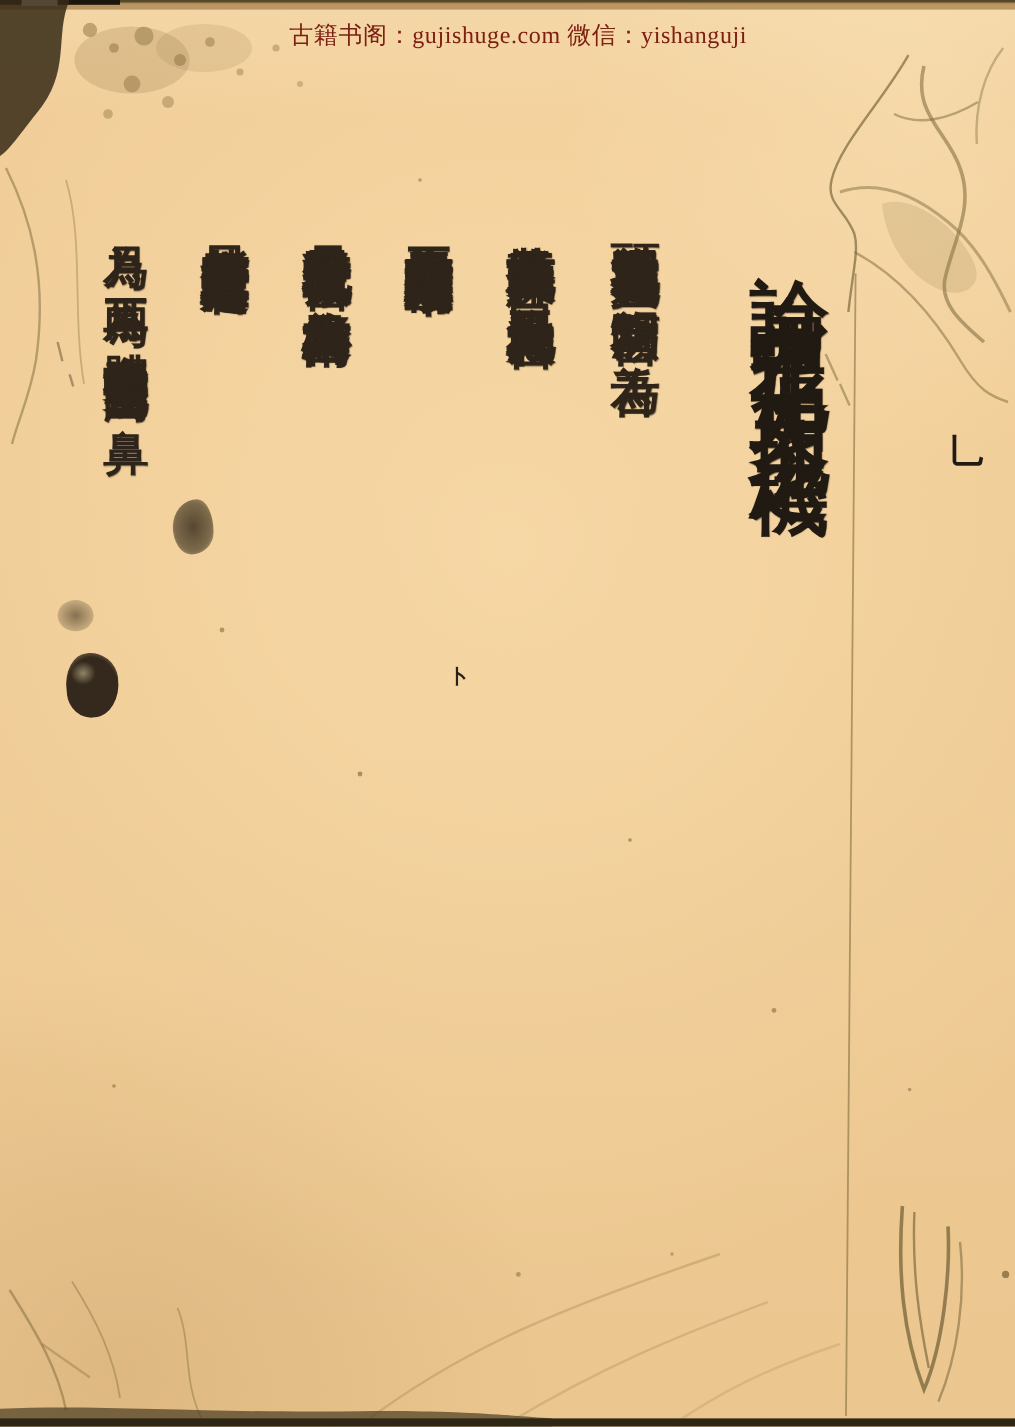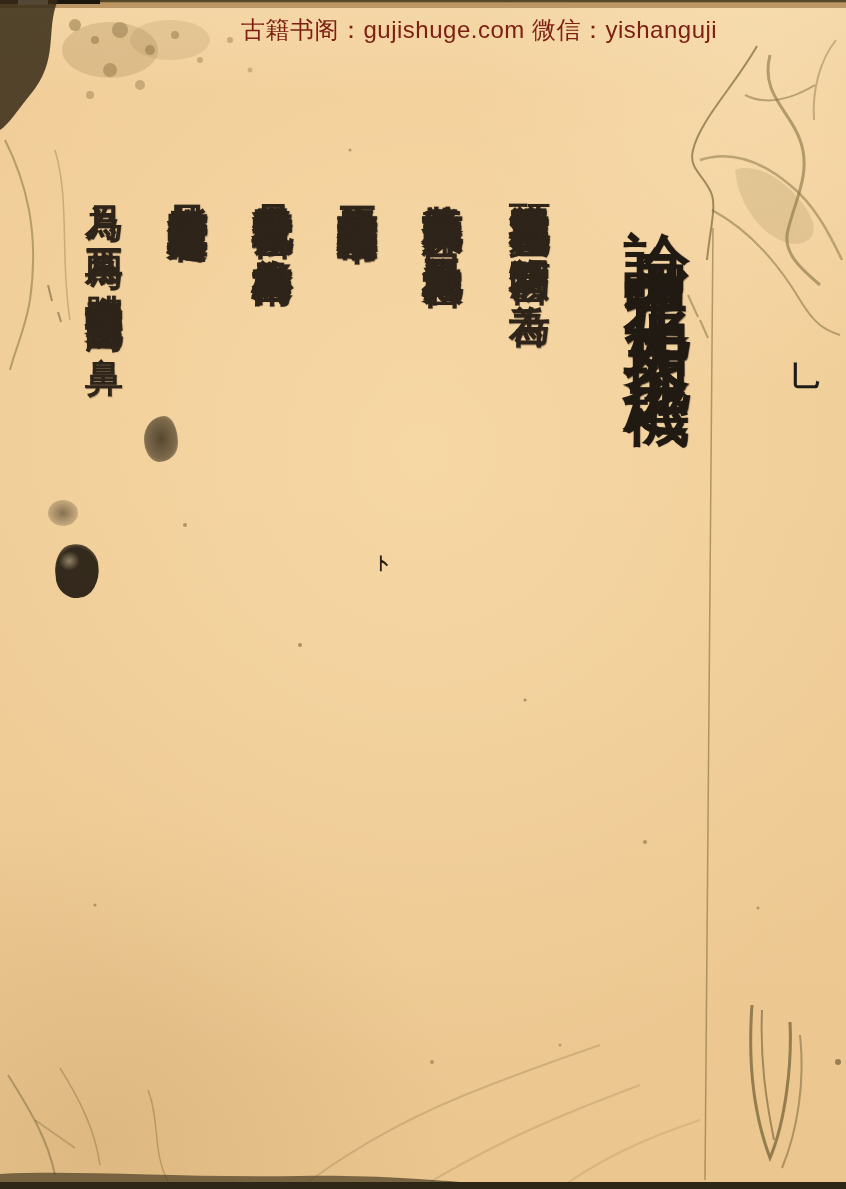--- a/index.html
+++ b/index.html
@@ -9,24 +9,24 @@
     overflow:hidden;
     font-family:"Liberation Serif","DejaVu Serif",serif;
     background:
       radial-gradient(120% 90% at 50% 38%, rgba(255,232,185,.45) 0%, rgba(255,232,185,0) 60%),
       radial-gradient(60% 40% at 12% 96%, rgba(150,110,55,.16) 0%, rgba(150,110,55,0) 70%),
       radial-gradient(50% 35% at 90% 8%, rgba(255,236,198,.35) 0%, rgba(255,236,198,0) 70%),
       linear-gradient(180deg,#f3d5a5 0%,#f0cc97 8%,#eeca94 55%,#ecc68f 100%);
   }
   .watermark{
     position:absolute;left:241px;top:18px;
-    font-size:24px;line-height:24px;
+    font-size:20px;line-height:24px;
     color:#7d2013;
     letter-spacing:.5px;
-    font-family:Liberation Sans, sans-serif;
+    font-family:Liberation Serif, serif;
     white-space:pre;
   }
   .vcol{
     position:absolute;
     writing-mode:vertical-rl;
     text-orientation:upright;
     white-space:pre;
     color:#2e2419;
     text-shadow:.5px .5px .9px rgba(45,33,22,.55);
     font-weight:700;

